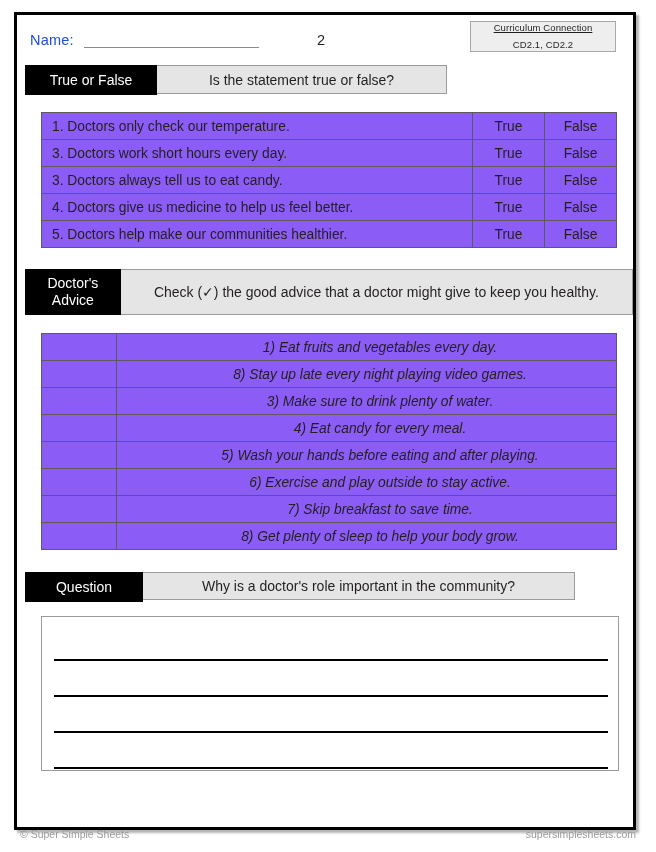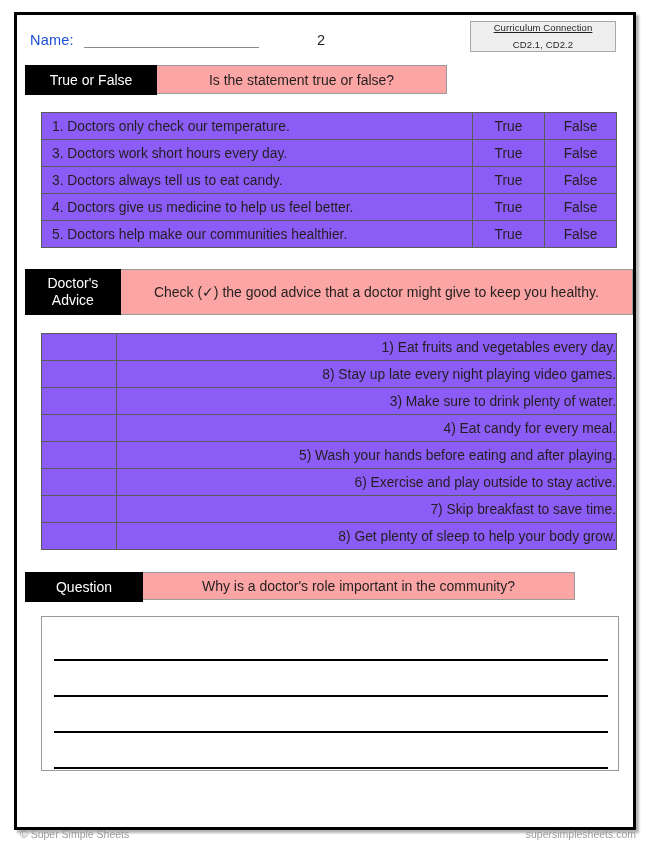--- a/index.html
+++ b/index.html
@@ -107,21 +107,21 @@
     color: #ffffff;
     font-size: 14px;
     display: flex;
     align-items: center;
     justify-content: center;
     text-align: center;
     line-height: 1.18;
     padding: 15px 6px;
   }
   .banner-text {
-    background: #fca5a5;
+    background: #e5e5e5;
     border: 1px solid #9a9a9a;
     border-left: none;
     color: #231f20;
     font-size: 14px;
     display: flex;
     align-items: center;
     justify-content: center;
     text-align: center;
     padding: 4px 10px;
   }
@@ -162,22 +162,23 @@
   .tf-choice {
     text-align: center;
     width: 72px;
   }
 
   .advice-check {
     width: 75px;
   }
   .advice-text {
     padding-left: 27px;
-    text-align: right;
+    text-align: center;
     height: 33px;
+    font-style: italic;
   }
 
   
   .answer-box {
     position: relative;
     margin-left: 24px;
     width: 578px;
     height: 155px;
     border: 1px solid #9a9a9a;
     background: #ffffff;

